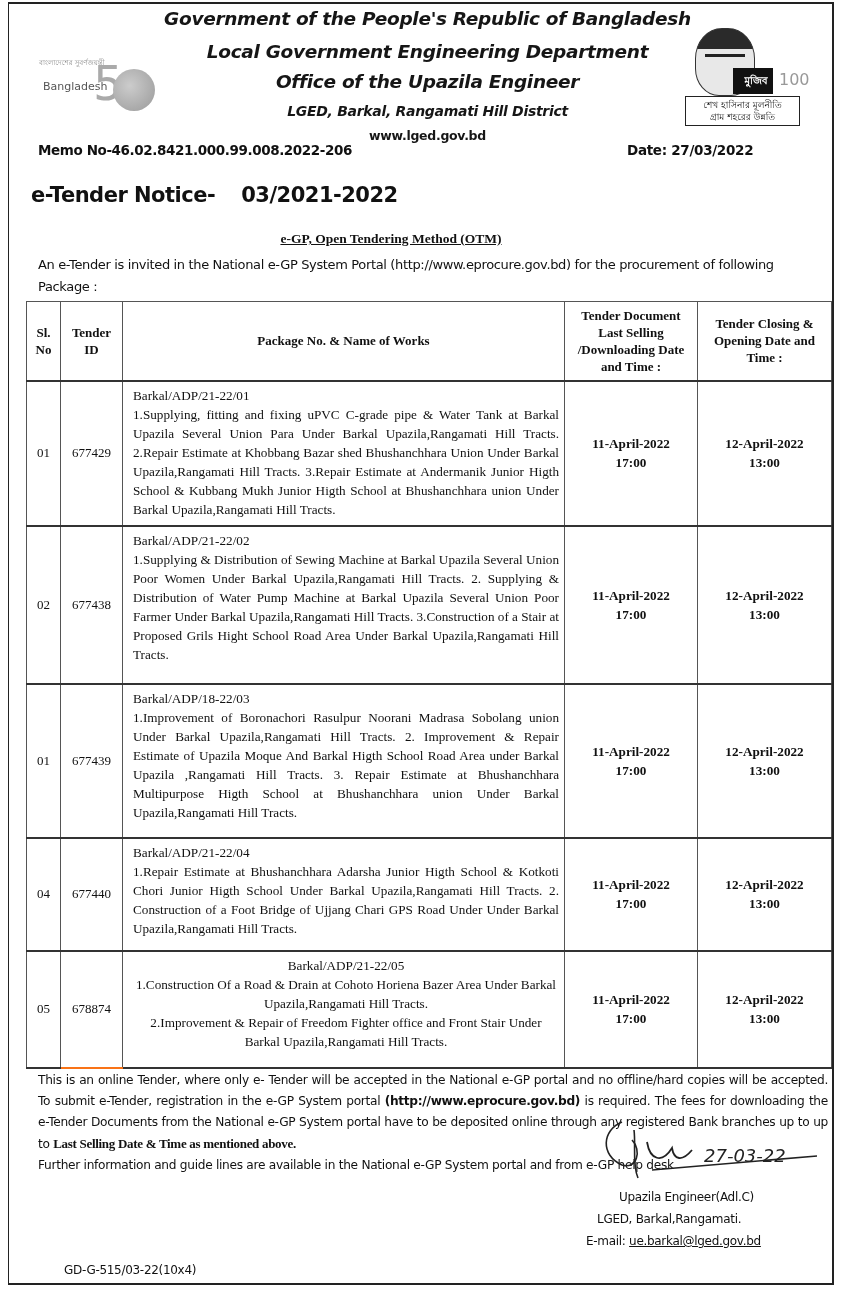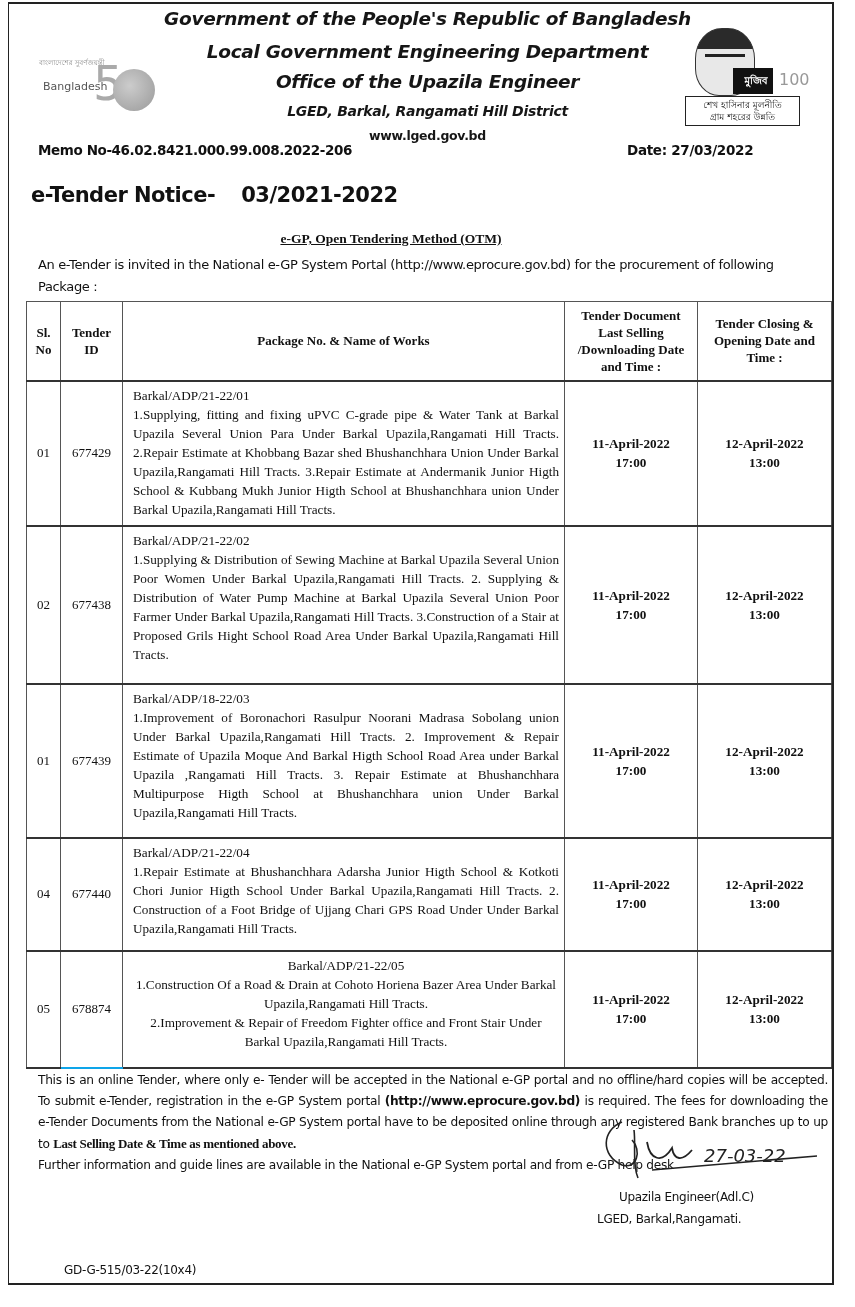--- a/index.html
+++ b/index.html
@@ -178,21 +178,21 @@
       <div>17:00</div>
     </td>
     <td class="dt">
       <div>12-April-2022</div>
       <div>13:00</div>
     </td>
   </tr>
 
   <tr class="top-border" style="height:117px; border-bottom:2px solid #333;">
     <td class="c" style="border-bottom:2px solid #333;">05</td>
-    <td class="c" style="border-bottom:2px solid #0ea5e9;">678874</td>
+    <td class="c" style="border-bottom:2px solid #f97316;">678874</td>
     <td class="pkg" style="text-align:center; border-bottom:2px solid #333;">
       <span class="pkg-id">Barkal/ADP/21-22/05</span>
       <span class="pkg-id">1.Construction Of a Road &amp; Drain at Cohoto Horiena Bazer Area Under Barkal Upazila,Rangamati Hill Tracts.</span>
       <span class="pkg-id">2.Improvement &amp; Repair of Freedom Fighter office and Front Stair Under Barkal Upazila,Rangamati Hill Tracts.</span>
     </td>
     <td class="dt" style="border-bottom:2px solid #333;">
       <div>11-April-2022</div>
       <div>17:00</div>
     </td>
     <td class="dt" style="border-bottom:2px solid #333;">
@@ -214,15 +214,16 @@
   <path d="M30,2 C10,10 8,35 30,45 C45,50 50,30 40,20" fill="none" stroke="#222" stroke-width="1.6"></path>
   <path d="M42,10 C44,25 40,45 46,58" fill="none" stroke="#222" stroke-width="1.6"></path>
   <path d="M55,22 C58,40 70,44 80,28 C82,40 90,42 100,30" fill="none" stroke="#222" stroke-width="1.8"></path>
   <path d="M60,50 L225,36" fill="none" stroke="#222" stroke-width="1.6"></path>
   <text x="112" y="42" font-size="18" font-family="DejaVu Sans, sans-serif" fill="#222" font-style="italic">27-03-22</text>
 </svg>
 
 <div class="signature">
   <div class="sig-title">Upazila Engineer(Adl.C)</div>
   <div class="sig-org">LGED, Barkal,Rangamati.</div>
+  <div class="sig-email"><span>E-mail: </span><a>ue.barkal@lged.gov.bd</a></div>
 </div>
 
 <div class="code">GD-G-515/03-22(10x4)</div>
 
 </body></html>

